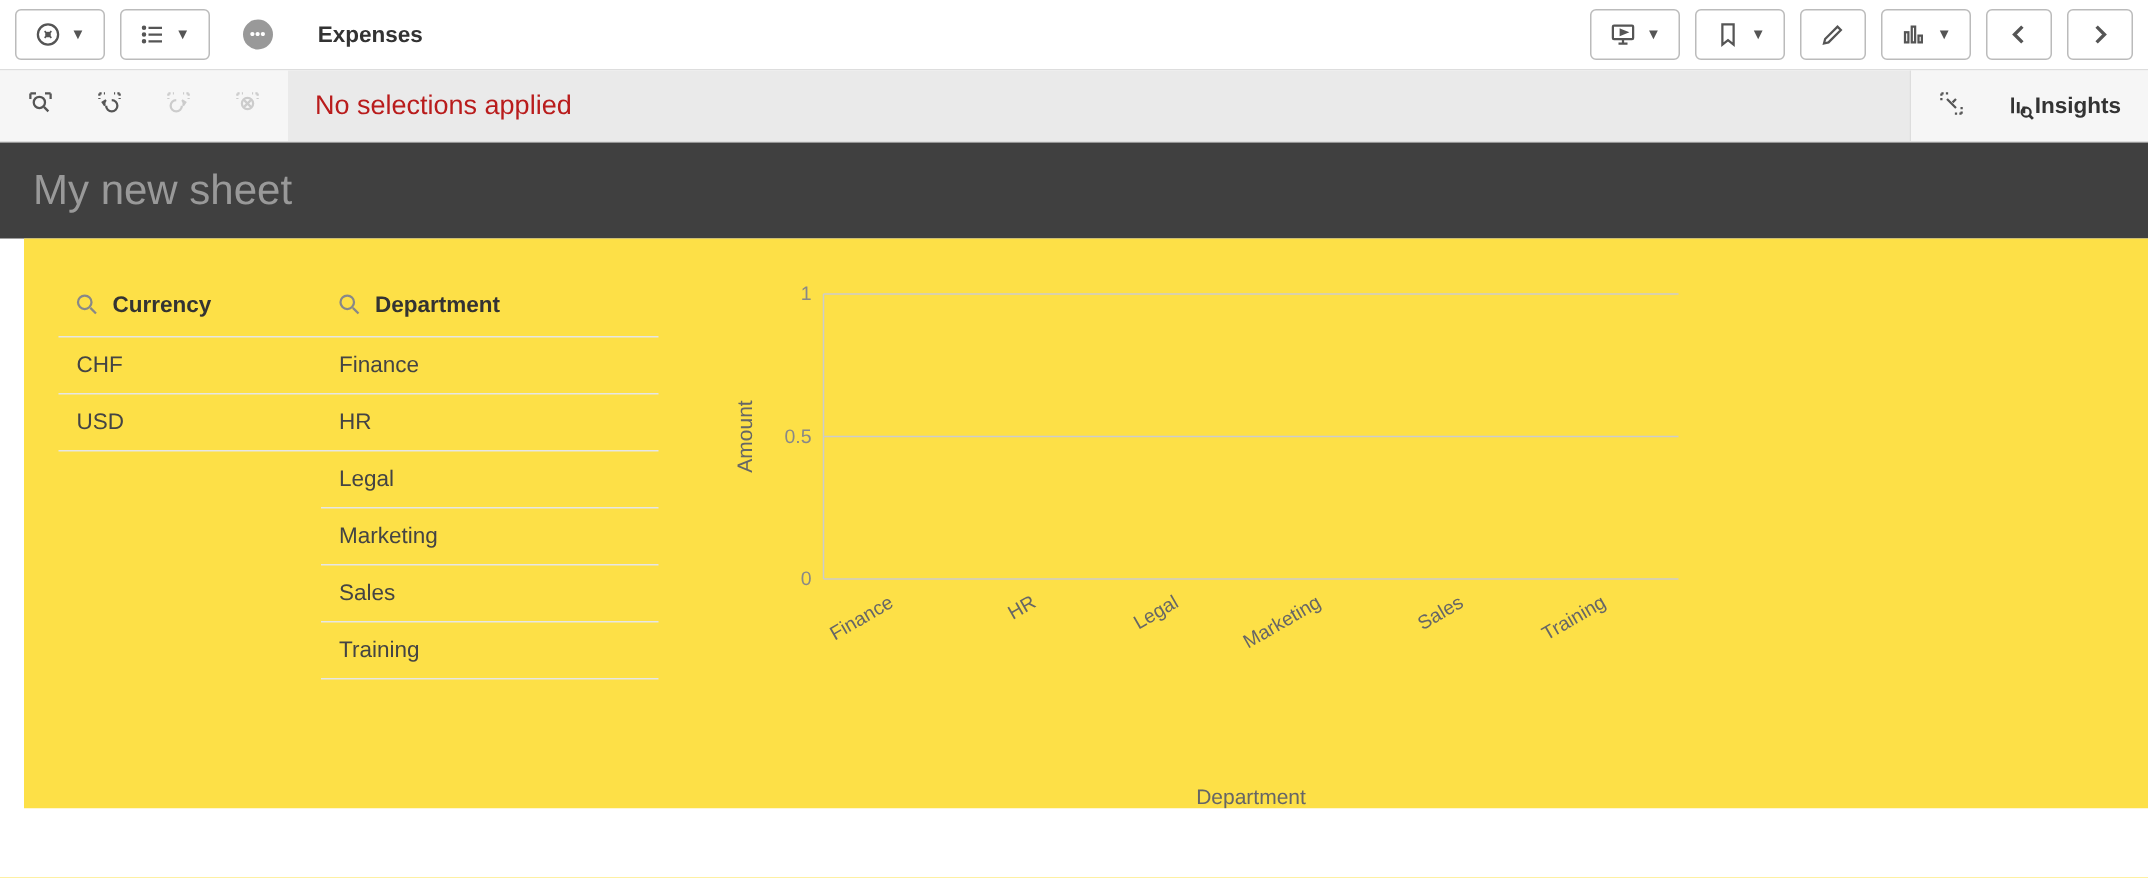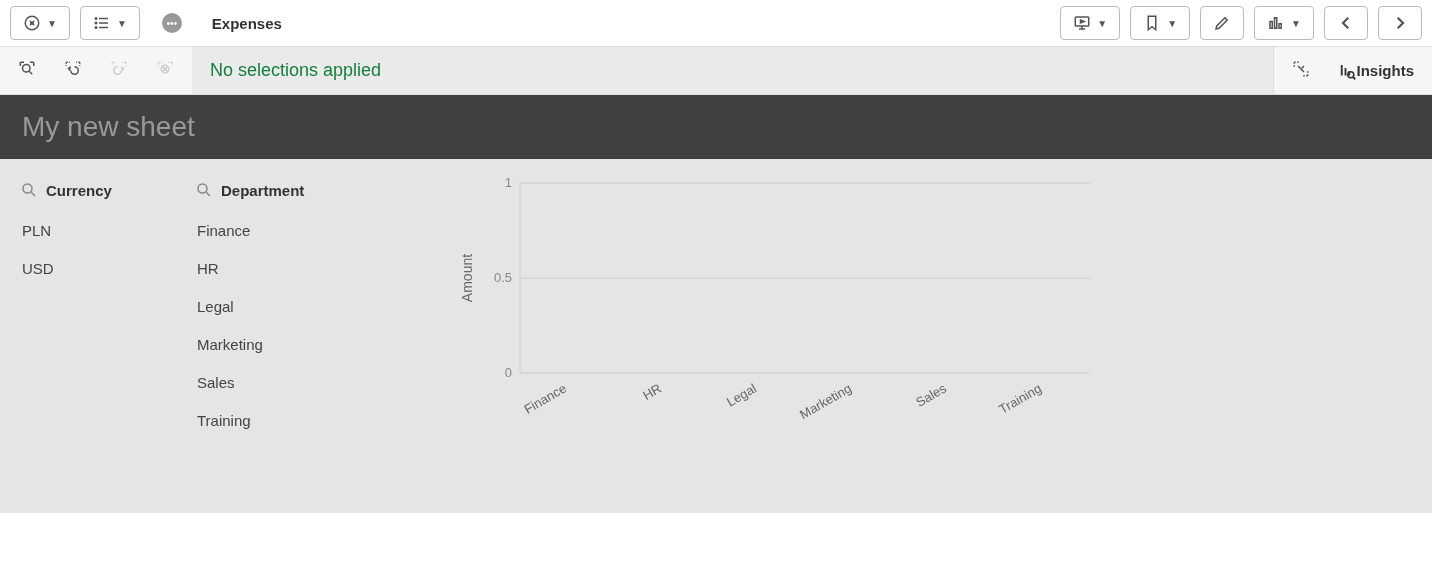--- a/index.html
+++ b/index.html
@@ -11,28 +11,28 @@
   .btn { display: inline-flex; align-items: center; gap: 6px; border: 1px solid #bbb; border-radius: 4px; padding: 6px 12px; background: #fff; cursor: pointer; height: 34px; color: #555; }
   .btn .caret { font-size: 10px; color: #555; }
   .app-title-wrap { display: flex; align-items: center; gap: 10px; margin-left: 12px; }
   .app-icon { width: 20px; height: 20px; background: #999; border-radius: 50%; display: flex; align-items: center; justify-content: center; color: #fff; font-size: 10px; }
   .app-title { font-weight: 700; color: #333; font-size: 15px; padding-left: 20px; }
   
   .sel-bar { display: flex; align-items: center; background: #f6f6f6; border-bottom: 1px solid #ddd; height: 48px; }
   .sel-tools { display: flex; align-items: center; gap: 28px; padding: 0 18px; height: 100%; }
   .sel-tool { color: #555; cursor: pointer; }
   .sel-tool.disabled { color: #bbb; cursor: default; }
-  .sel-text { flex: 1; padding: 0 18px; color: #15803d; font-size: 18px; background: #eaeaea; height: 100%; display: flex; align-items: center; }
+  .sel-text { flex: 1; padding: 0 18px; color: #b91c1c; font-size: 18px; background: #eaeaea; height: 100%; display: flex; align-items: center; }
   .sel-right { display: flex; align-items: center; gap: 28px; padding: 0 18px; border-left: 1px solid #ddd; height: 100%; }
   .insights { display: flex; align-items: center; font-weight: 700; color: #333; cursor: pointer; font-size: 15px; }
   
   .sheet-title-bar { background: #404040; padding: 16px 22px; }
   .sheet-title { font-size: 28px; color: #999; font-weight: 400; }
   
-  .content { display: flex; padding: 10px; gap: 0; background: #e5e5e5; }
+  .content { display: flex; padding: 23px; gap: 0; background: #fde047; margin-left: 16px; }
   
   .filter-pane { width: 175px; padding: 4px 0; }
   .filter-header { display: flex; align-items: center; gap: 8px; padding: 8px 10px 12px 10px; font-weight: 700; color: #333; font-size: 15px; }
   .filter-item { padding: 10px 12px; border-bottom: 1px solid #e6e6e6; cursor: pointer; color: #444; font-size: 15px; }
   .filter-item:first-of-type { border-top: 1px solid #e6e6e6; }
   
   .chart-area { flex: 1; padding: 4px 10px 10px 40px; }
   .chart-title { font-weight: 700; color: #666; font-size: 17px; margin-bottom: 8px; }
   .chart-box { position: relative; height: 320px; }
   
@@ -202,21 +202,21 @@
     <div class="filter-header">
       <span class="icon">
         <svg viewBox="0 0 24 24" fill="none" stroke="#888" stroke-width="2">
             <circle cx="10" cy="10" r="6"></circle>
             <line x1="15" y1="15" x2="20" y2="20"></line>
           </svg>
       </span>
       <span>Currency</span>
     </div>
     <div class="filter-list">
-        <div class="filter-item">PLN</div>
+        <div class="filter-item">CHF</div>
         <div class="filter-item">USD</div>
       </div>
   </div>
 
   <div class="filter-pane" id="filter-1" style="width:225px;">
     <div class="filter-header">
       <span class="icon">
         <svg viewBox="0 0 24 24" fill="none" stroke="#888" stroke-width="2">
             <circle cx="10" cy="10" r="6"></circle>
             <line x1="15" y1="15" x2="20" y2="20"></line>

